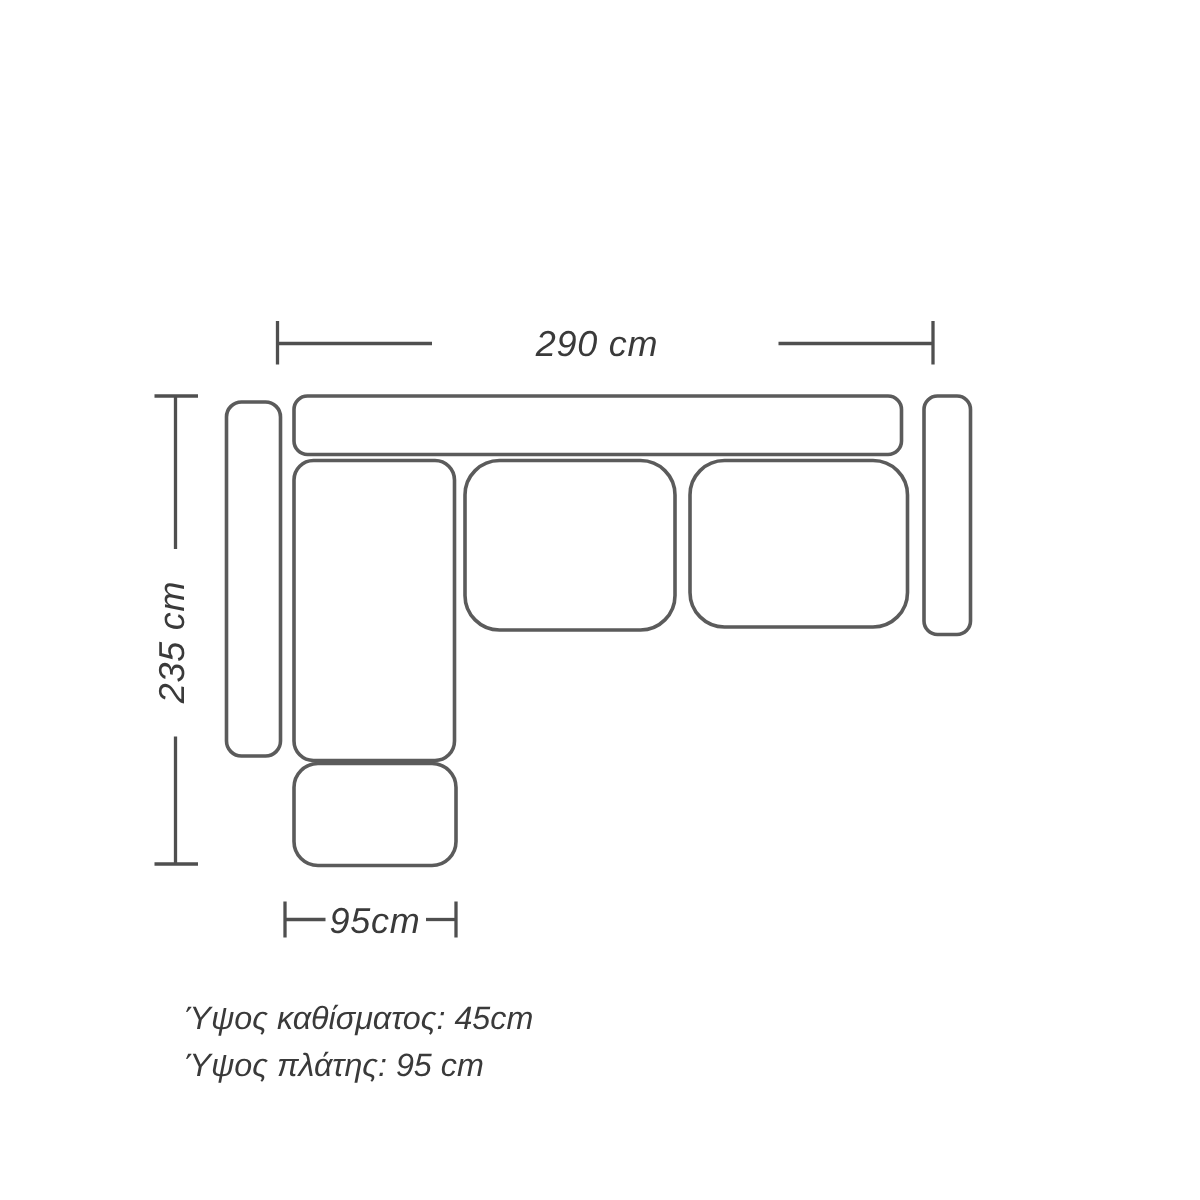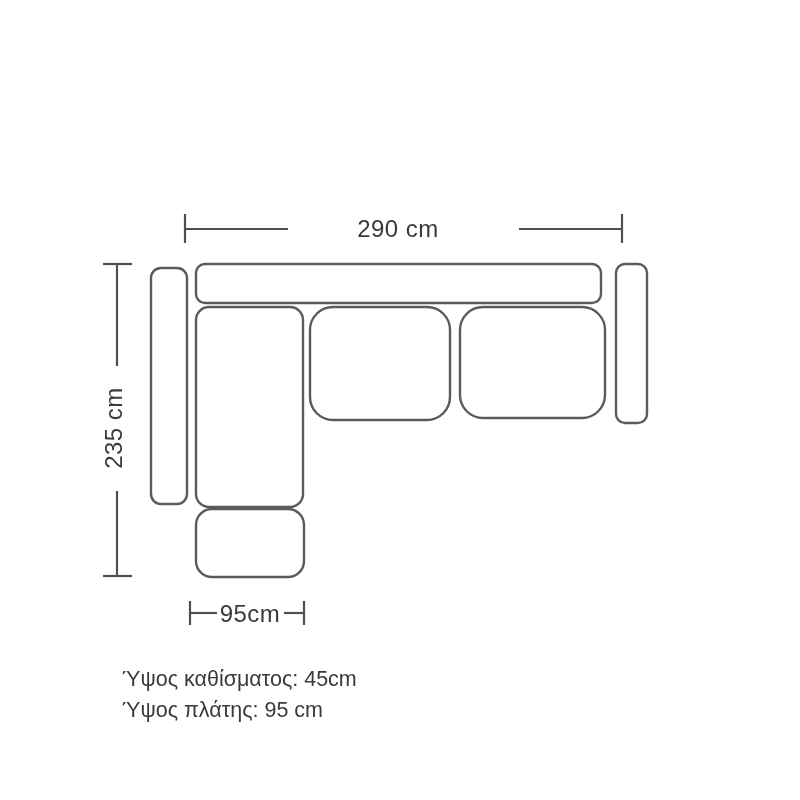--- a/index.html
+++ b/index.html
@@ -6,20 +6,21 @@
     margin: 0;
     padding: 0;
     background: #ffffff;
   }
   .stage {
     position: relative;
     width: 740px;
     height: 800px;
     background: var(--bg, #ffffff);
     overflow: hidden;
+    font-style: italic;
   }
   svg {
     display: block;
   }
   svg text {
     font-family: "Liberation Sans", "DejaVu Sans", sans-serif;
     fill: var(--text, #3a3a3a);
   }
   .dim line {
     stroke: var(--dim, #4f4f4f);

